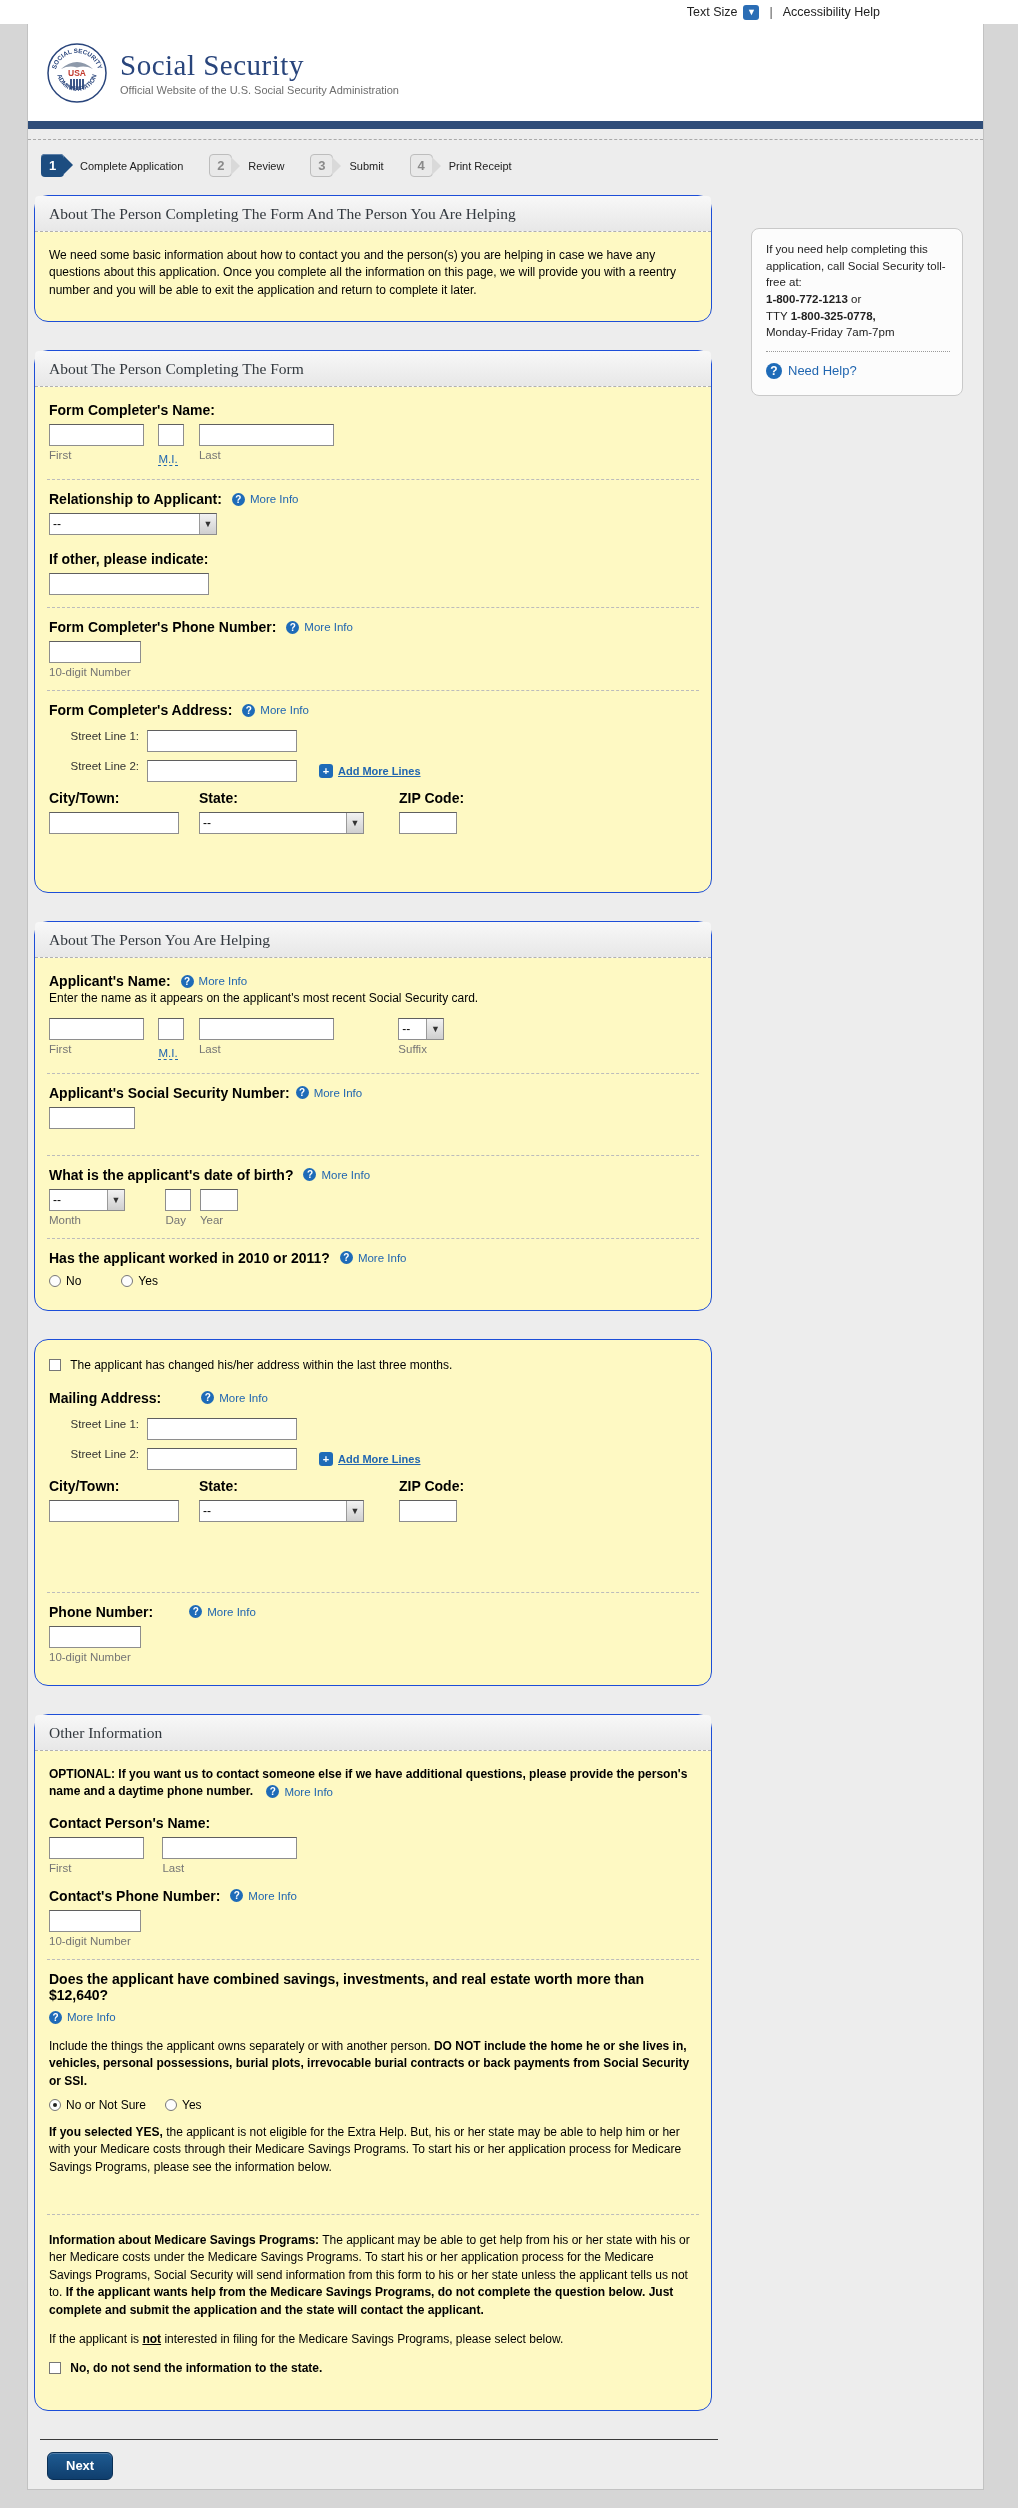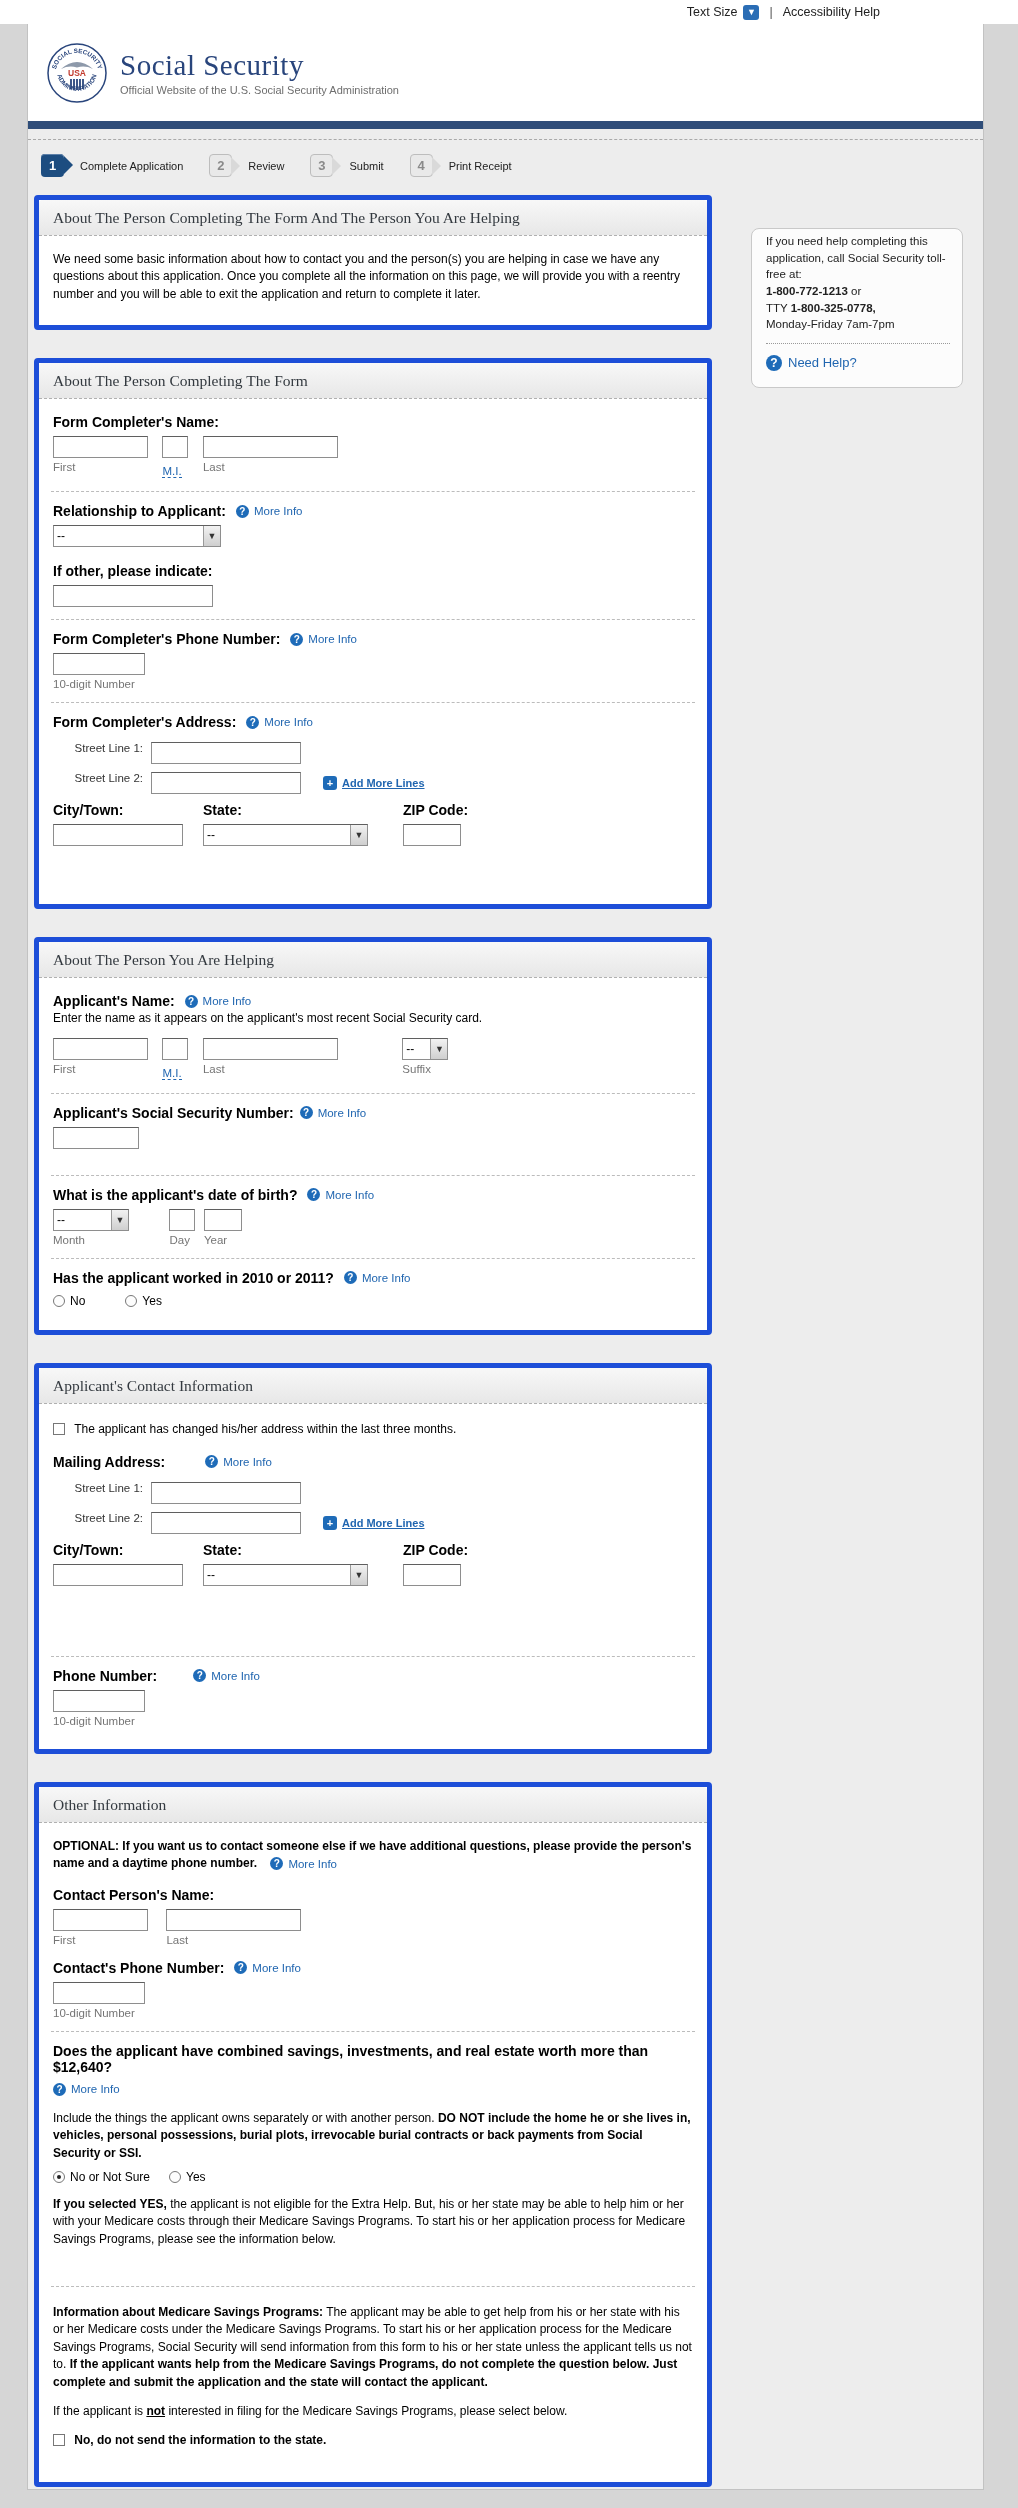--- a/index.html
+++ b/index.html
@@ -38,32 +38,32 @@
   .badge::after { content:""; position:absolute; right:-9px; top:2px; width:0; height:0;
                   border-top:9.5px solid transparent; border-bottom:9.5px solid transparent; }
   .badge.active { background:#1d4d80; color:#fff; box-shadow:inset 0 1px 0 #5d80a8; }
   .badge.active::after { border-left:9px solid #1d4d80; }
   .badge.idle { background:#e9e9e9; color:#8a8a8a; border:1px solid #bdbdbd; line-height:21px; }
   .badge.idle::after { border-left:9px solid #d9d9d9; }
   .step-label { margin-left:16px; font-size:11px; color:#222; }
 
   
   .help-box { position:absolute; left:723px; top:99px; width:212px; background:#fcfcfc;
-              border:1px solid #c9c9c9; border-radius:8px; padding:4px 12px 14px 14px;
+              border:1px solid #c9c9c9; border-radius:8px; padding:12px 12px 14px 14px;
               font-size:11.5px; color:#222; line-height:1.45; }
   .help-box .dotsep { border-top:1px dotted #9a9a9a; margin:10px 0 10px; }
   .need-help { color:#2166b0; font-size:13px; text-decoration:none; cursor:pointer;
                display:inline-flex; align-items:center; }
   .qicon { display:inline-block; width:13px; height:13px; border-radius:50%; background:#1e6bb8;
            color:#fff; font-size:10px; font-weight:bold; line-height:13px; text-align:center; }
   .qicon.big { width:16px; height:16px; font-size:12px; line-height:16px; margin-right:6px; }
 
   
   .main-col { width:678px; margin-left:6px; }
-  .section { background:#ffffff; border:5px solid #1d4ed8; border-radius:4px; margin-bottom:28px; }
+  .section { background:#fef9c3; border:1px solid #1d4ed8; border-radius:14px; margin-bottom:28px; }
   .section-header { background:linear-gradient(#f8f8f8,#e7e7e7); border-bottom:1px dashed #b0b0b0;
                     border-radius:4px 4px 0 0; padding:9px 14px 8px; }
   .section-header h2 { font-family:"Liberation Serif", serif; font-size:15.5px; font-weight:normal;
                        color:#33393f; }
   .section-body { padding:4px 12px 10px; }
   .fgroup { padding:11px 2px 12px; }
   .fgroup + .fgroup { border-top:1px dashed #bcbcbc; }
 
   .lbl { font-size:14px; font-weight:bold; color:#000; }
   .label-row { display:flex; align-items:center; margin-bottom:6px; }
@@ -406,23 +406,20 @@
                   <span>Yes</span>
                   </label>
               </div>
             </div>
 
           </div>
         </div>
 
         
         <div class="section">
-          <div class="section-header">
-              <h2>Applicant's Contact Information</h2>
-            </div>
           <div class="section-body">
 
             <div class="fgroup">
               <label class="para" style="cursor:pointer">
                 <span class="checkbox"></span>
                 <span>The applicant has changed his/her address within the last three months.</span></label>
 
               <div class="label-row" style="margin-top:16px; margin-bottom:12px">
                 <span class="lbl">Mailing Address:</span>
                 <a class="more-info" style="margin-left:40px">

